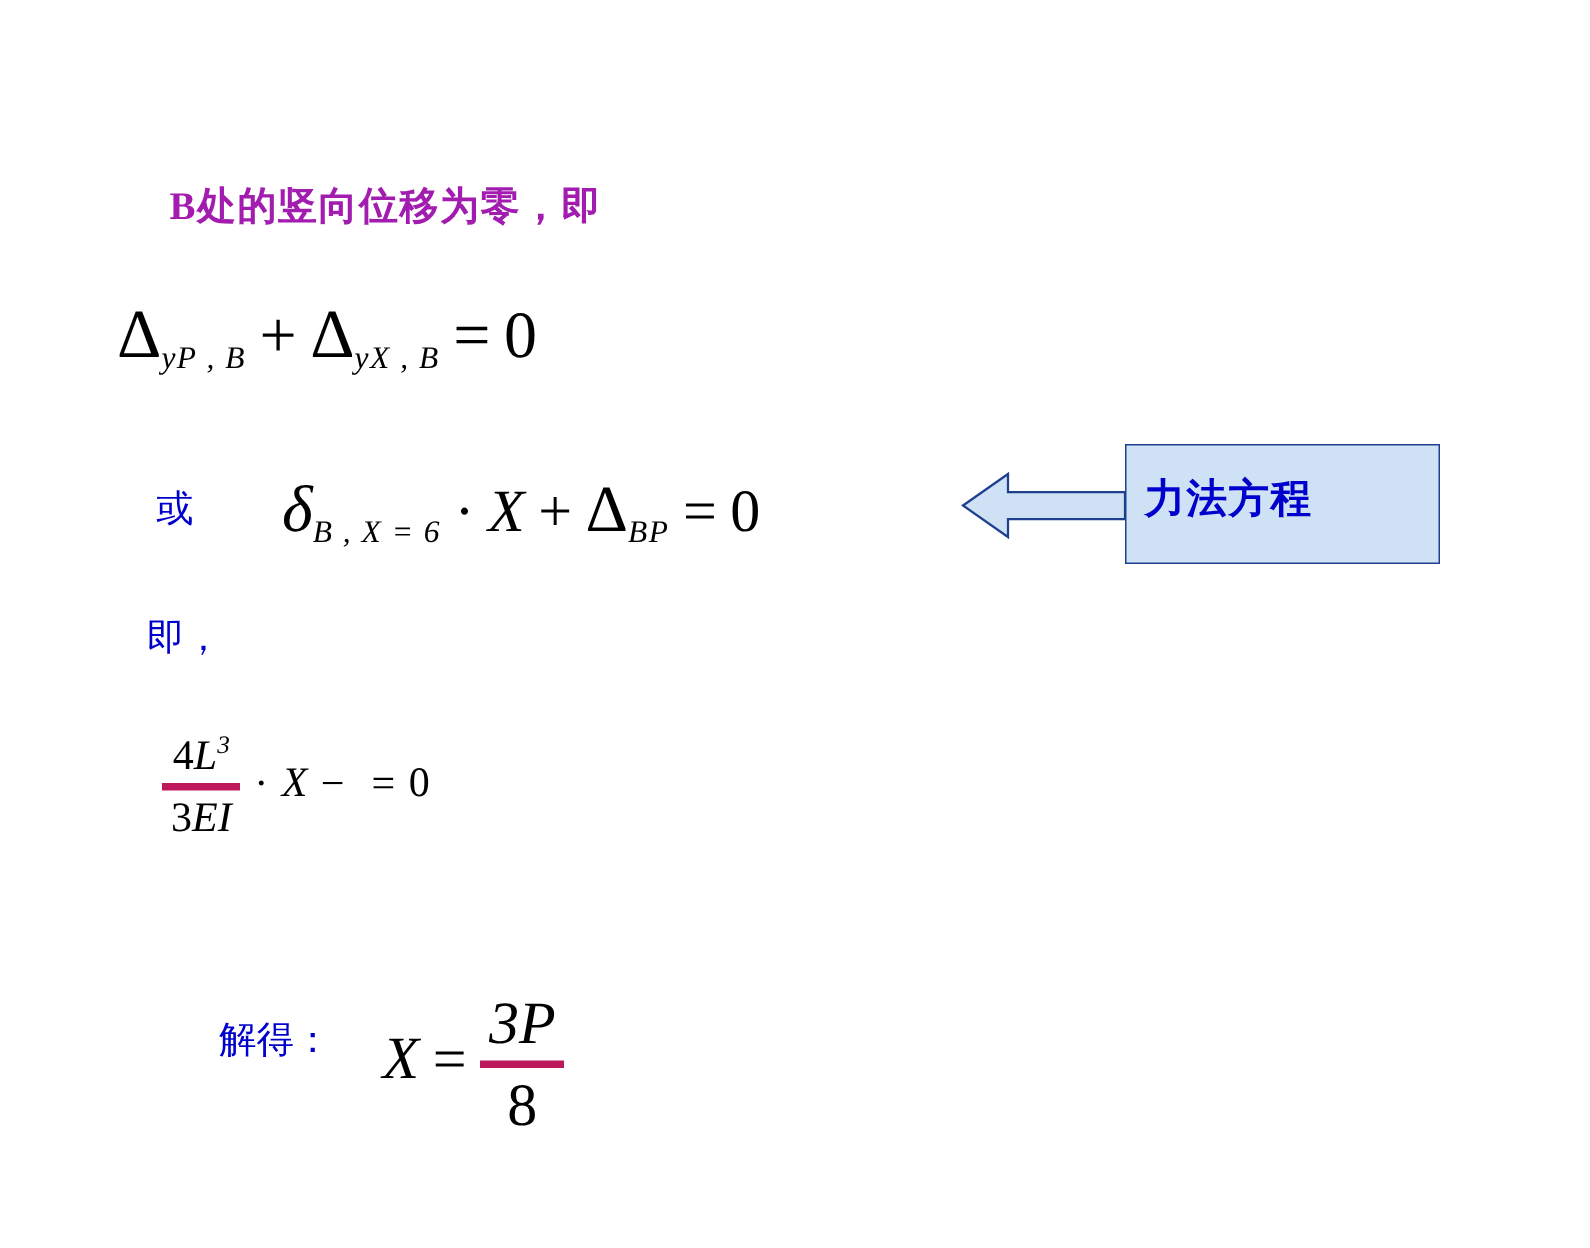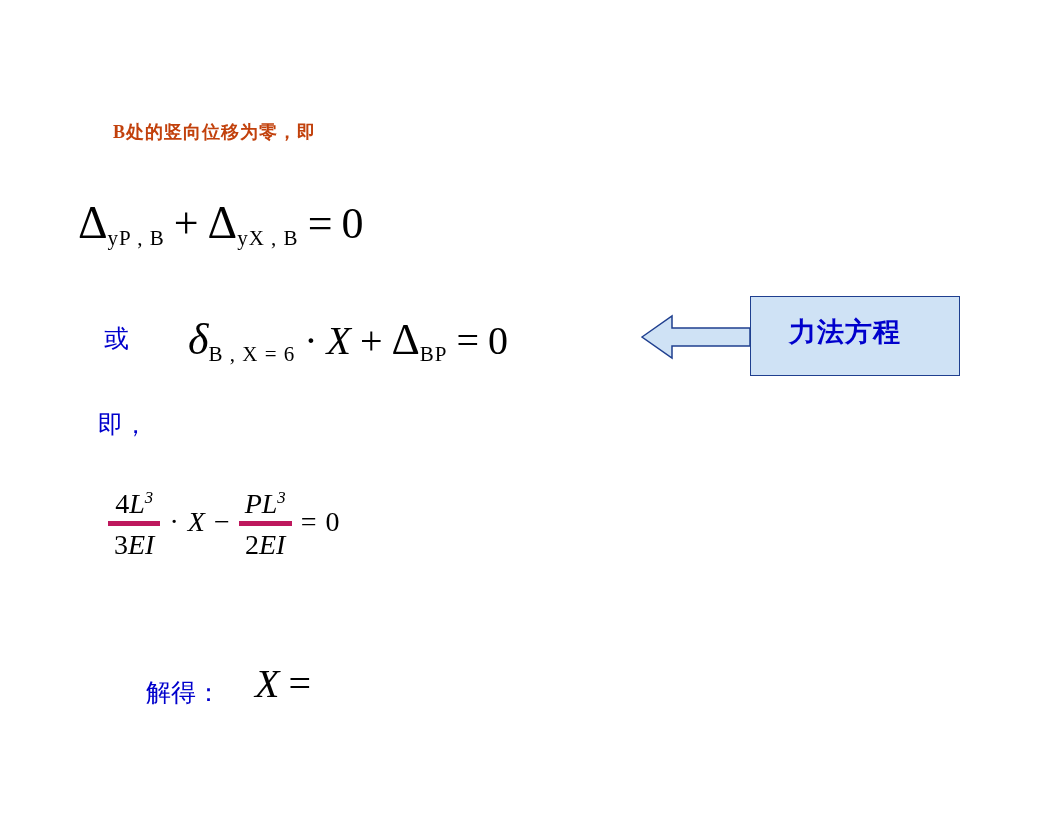--- a/index.html
+++ b/index.html
@@ -28,22 +28,22 @@
     color: #e00000;
     font-size: 31px;
     font-weight: bold;
     font-family: "Liberation Serif", serif;
     letter-spacing: 1px;
   }
   .subtitle {
     position: absolute;
     top: 120px;
     left: 113px;
-    color: #c2410c;
-    font-size: 18px;
+    color: #a21caf;
+    font-size: 26px;
     font-weight: bold;
     font-family: "Liberation Serif", serif;
     letter-spacing: 1px;
   }
   .eq {
     position: absolute;
     color: #000000;
     font-family: "Liberation Serif", serif;
     white-space: nowrap;
   }
@@ -58,20 +58,21 @@
     top: 196px;
     left: 78px;
     font-size: 44px;
   }
   #eq1 .big {
     font-size: 46px;
   }
   .sub {
     font-size: 21px;
     vertical-align: -0.34em;
+    font-style: italic;
     letter-spacing: 1px;
   }
   .ital {
     font-style: italic;
   }
   .op {
     padding: 0 9px;
   }
   
   #eq2 {
@@ -88,21 +89,21 @@
     left: 750px;
     top: 296px;
     width: 210px;
     height: 80px;
     background: #cfe2f5;
     border: 1px solid #1f3f8f;
     box-sizing: border-box;
   }
   .callout-text {
     position: absolute;
-    left: 740px;
+    left: 714px;
     top: 296px;
     width: 210px;
     height: 72px;
     display: flex;
     align-items: center;
     justify-content: center;
     color: #0000cc;
     font-size: 27px;
     font-weight: bold;
     font-family: "Liberation Serif", serif;
@@ -184,25 +185,25 @@
 
   <div class="callout-box"></div>
   <div class="callout-text">力法方程</div>
 
   <div class="label-blue" id="label-ji">即，</div>
 
   <div class="eq" id="eq3">
     <span class="frac">
       <span class="num"><span>4</span><span class="ital">L</span><span class="sup">3</span></span>
       <span class="den"><span>3</span><span class="ital">EI</span></span>
-    </span><span class="op">·</span><span class="ital">X</span><span class="op">−</span><span class="frac">
-      <span class="num"><span class="ital">PL</span><span class="sup">3</span></span>
-      <span class="den"><span>2</span><span class="ital">EI</span></span>
-    </span><span class="op">=</span><span>0</span>
+    </span><span class="op">·</span><span class="ital">X</span><span class="op">−</span><span class="op">=</span><span>0</span>
   </div>
 
   <div class="label-blue" id="label-jiede">解得：</div>
 
   <div class="eq" id="eq4">
-    <span class="ital">X</span><span class="op">=</span>
+    <span class="ital">X</span><span class="op">=</span><span class="frac">
+      <span class="num ital">3P</span>
+      <span class="den">8</span>
+    </span>
   </div>
 
 </div>
 
 </body></html>

